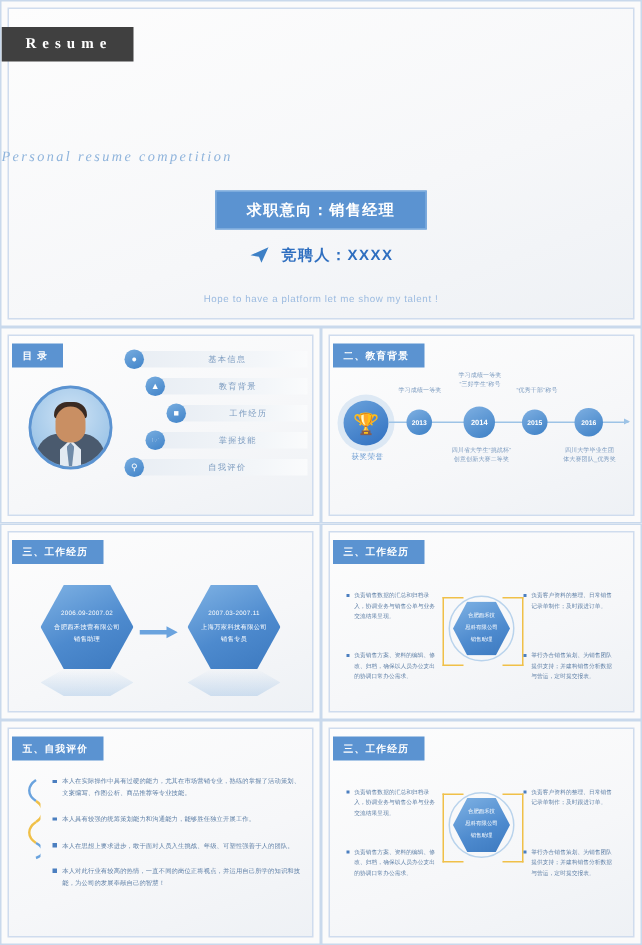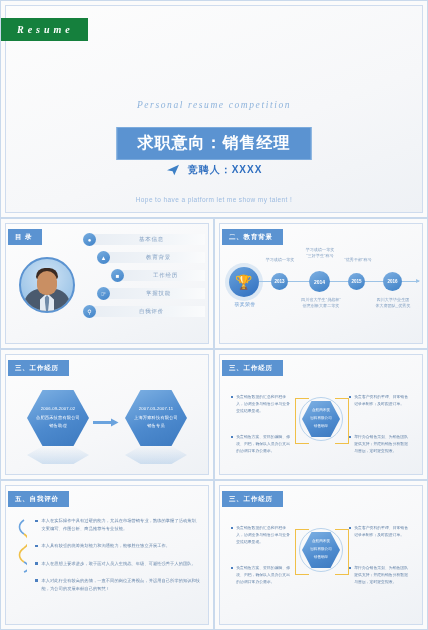--- a/index.html
+++ b/index.html
@@ -25,48 +25,48 @@
   .slide-inner {
     position: absolute;
     left: 4px; top: 4px; right: 4px; bottom: 4px;
     border: 1px solid #cfdcee;
     background: linear-gradient(160deg,#fdfdfd 0%, #f6f7f9 60%, #eef1f5 100%);
   }
   
   .title-slide { grid-column: 1 / span 2; }
   .resume-badge {
     position: absolute; left: 0px; top: 17px;
-    background: #15803d; color: #ffffff;
-    font-style: italic; font-weight: 700;
+    background: #404040; color: #ffffff;
+    font-weight: 700;
     font-size: 10px; letter-spacing: 4px;
     padding: 6px 14px 6px 16px;
     font-family: "Liberation Serif", serif;
     z-index: 5;
   }
   .big-title {
     position: absolute; left: 0; right: 0; top: 55px;
     text-align: center;
     font-size: 31px; font-weight: 700; letter-spacing: 2px;
     color: #3f7ecb;
     background: linear-gradient(180deg,#6aa3de 0%, #2f6fc0 100%);
     -webkit-background-clip: text; background-clip: text;
     -webkit-text-fill-color: transparent;
   }
   .sub-title {
     position: absolute; left: 0; right: 0; top: 99px;
-    text-align: center;
+    text-align: left;
     font-size: 9.5px; font-style: italic; letter-spacing: 1.6px;
     color: #8fb4dc;
     font-family: "Liberation Serif", serif;
   }
   .intent-bar {
     position: absolute; left: 50%; transform: translateX(-50%);
     top: 126px;
     background: #5b93d1; color: #ffffff;
-    font-size: 16px; font-weight: 700; letter-spacing: 1px;
+    font-size: 10px; font-weight: 700; letter-spacing: 1px;
     padding: 5px 20px;
     border: 1px solid #7cabdd;
   }
   .applicant-row {
     position: absolute; left: 0; right: 0; top: 162px;
     display: flex; align-items: center; justify-content: center; gap: 8px;
     color: #2f6fc0; font-size: 10px; font-weight: 700; letter-spacing: 1px;
   }
   .plane-icon { display: inline-block; width: 14px; height: 12px; }
   .hope-line {

